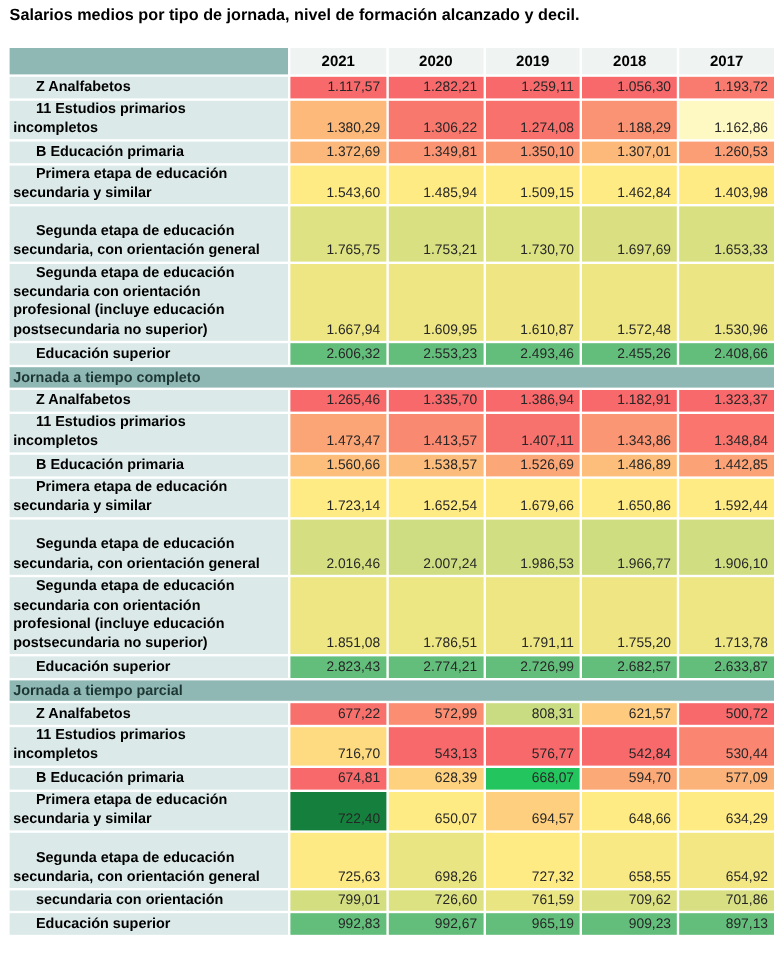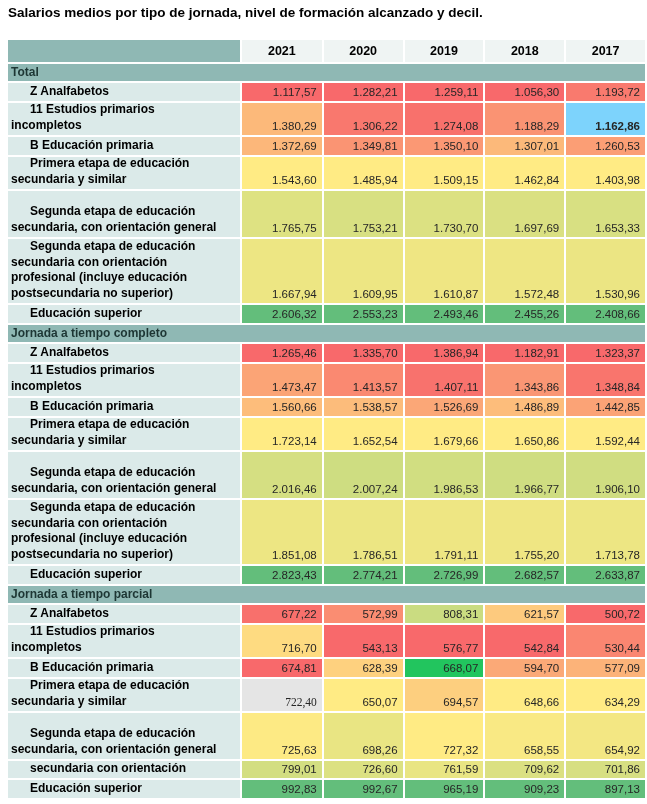--- a/index.html
+++ b/index.html
@@ -49,38 +49,37 @@
 <div class="title">Salarios medios por tipo de jornada, nivel de formación alcanzado y decil.</div>
 
 <div class="twrap">
   <div class="grid" id="grid">
       <div class="hlabel"></div>
       <div class="hyear">2021</div>
       <div class="hyear">2020</div>
       <div class="hyear">2019</div>
       <div class="hyear">2018</div>
       <div class="hyear">2017</div>
-      <div class="band">Total</div>
       <div class="lbl h18">
         <span>Z Analfabetos</span>
       </div>
       <div class="val" style="background: rgb(248, 105, 107);">1.117,57</div>
       <div class="val" style="background: rgb(248, 105, 107);">1.282,21</div>
       <div class="val" style="background: rgb(248, 105, 107);">1.259,11</div>
       <div class="val" style="background: rgb(248, 105, 107);">1.056,30</div>
       <div class="val" style="background: rgb(249, 122, 110);">1.193,72</div>
       <div class="lbl h32">
         <span>11 Estudios primarios
 incompletos</span>
       </div>
       <div class="val" style="background: rgb(252, 185, 122); padding-left: 30px;">1.380,29</div>
       <div class="val" style="background: rgb(249, 120, 110);">1.306,22</div>
       <div class="val" style="background: rgb(248, 113, 108);">1.274,08</div>
       <div class="val" style="background: rgb(250, 147, 115);">1.188,29</div>
-      <div class="val" style="background: #7dd3fc; font-weight: bold;">1.162,86</div>
+      <div class="val" style="background: #fef9c3;">1.162,86</div>
       <div class="lbl h18">
         <span>B Educación primaria</span>
       </div>
       <div class="val" style="background: rgb(252, 183, 122);">1.372,69</div>
       <div class="val" style="background: rgb(250, 148, 115);">1.349,81</div>
       <div class="val" style="background: rgb(251, 152, 116);">1.350,10</div>
       <div class="val" style="background: rgb(252, 185, 122);">1.307,01</div>
       <div class="val" style="background: rgb(251, 158, 117);">1.260,53</div>
       <div class="lbl h32">
         <span>Primera etapa de educación
@@ -205,21 +204,21 @@
       </div>
       <div class="val" style="background: rgb(248, 105, 107);">674,81</div>
       <div class="val" style="background: rgb(254, 209, 127);">628,39</div>
       <div class="val" style="background: #22c55e;">668,07</div>
       <div class="val" style="background: rgb(251, 169, 119);">594,70</div>
       <div class="val" style="background: rgb(252, 179, 121);">577,09</div>
       <div class="lbl h32">
         <span>Primera etapa de educación
 secundaria y similar</span>
       </div>
-      <div class="val" style="background: #e5e5e5; font-family: Liberation Serif, serif;">722,40</div>
+      <div class="val" style="background: #15803d;">722,40</div>
       <div class="val" style="background: rgb(255, 235, 132);">650,07</div>
       <div class="val" style="background: rgb(253, 207, 127);">694,57</div>
       <div class="val" style="background: rgb(255, 235, 132);">648,66</div>
       <div class="val" style="background: rgb(255, 235, 132);">634,29</div>
       <div class="lbl h46">
         <span>Segunda etapa de educación
 secundaria, con orientación general</span>
       </div>
       <div class="val" style="background: rgb(253, 234, 132); text-align: right;">725,63</div>
       <div class="val" style="background: rgb(233, 229, 131);">698,26</div>

